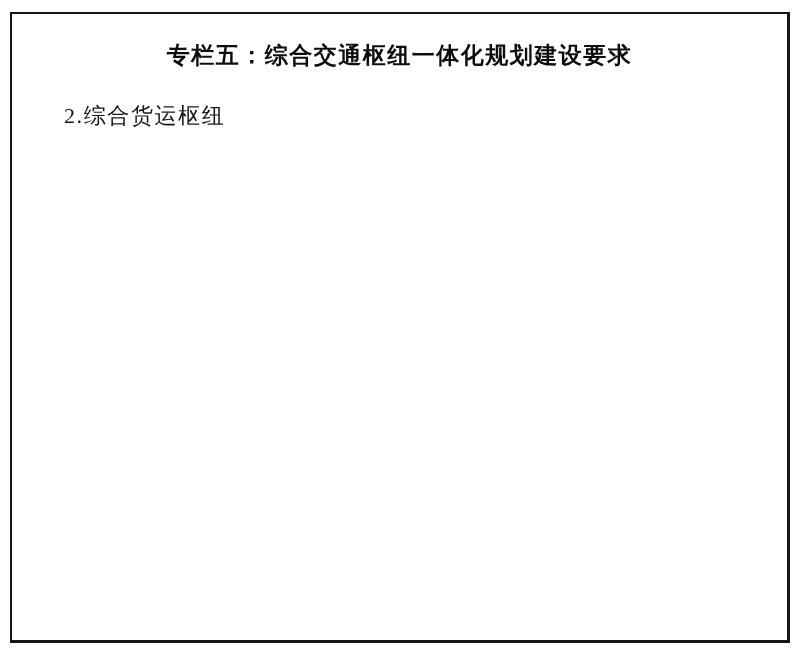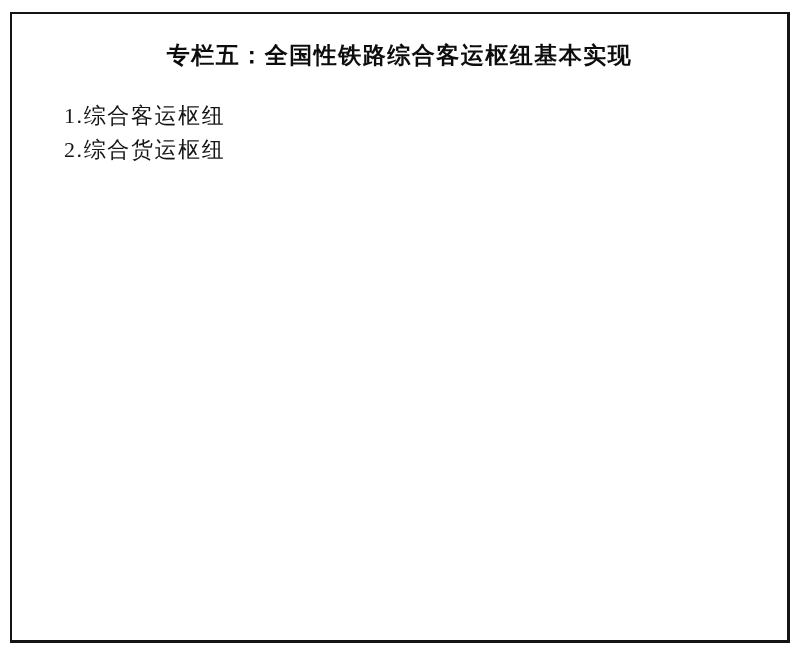--- a/index.html
+++ b/index.html
@@ -57,19 +57,18 @@
   .section-body {
     text-indent: 2em;
     margin: 0;
   }
 </style>
 </head>
 <body>
 
 <div class="page">
   <div class="column-box">
-    <h1 class="column-title">专栏五：全国性铁路综合客运枢纽基本实现</h1>
+    <h1 class="column-title">专栏五：综合交通枢纽一体化规划建设要求</h1>
     <div class="column-content">
-      <p class="section-heading">1.综合客运枢纽</p>
       <p class="section-heading">2.综合货运枢纽</p>
     </div>
   </div>
 </div>
 
 </body></html>

